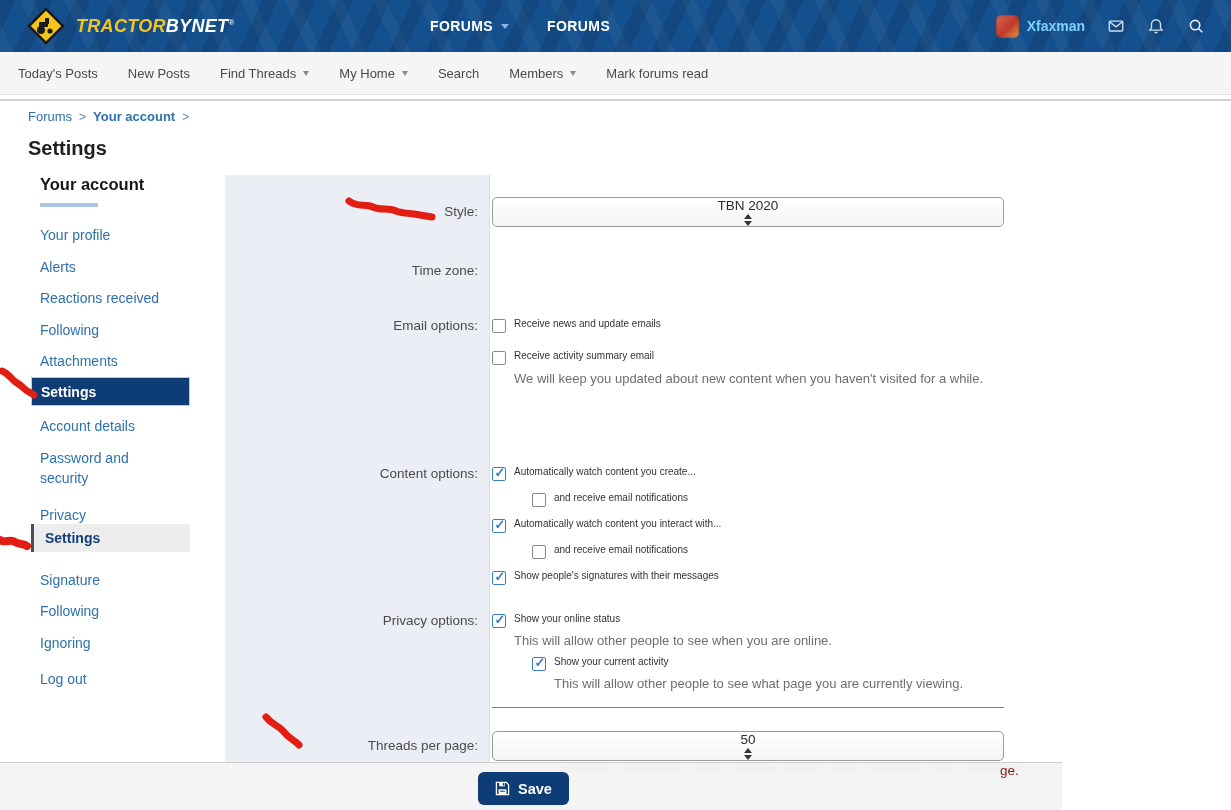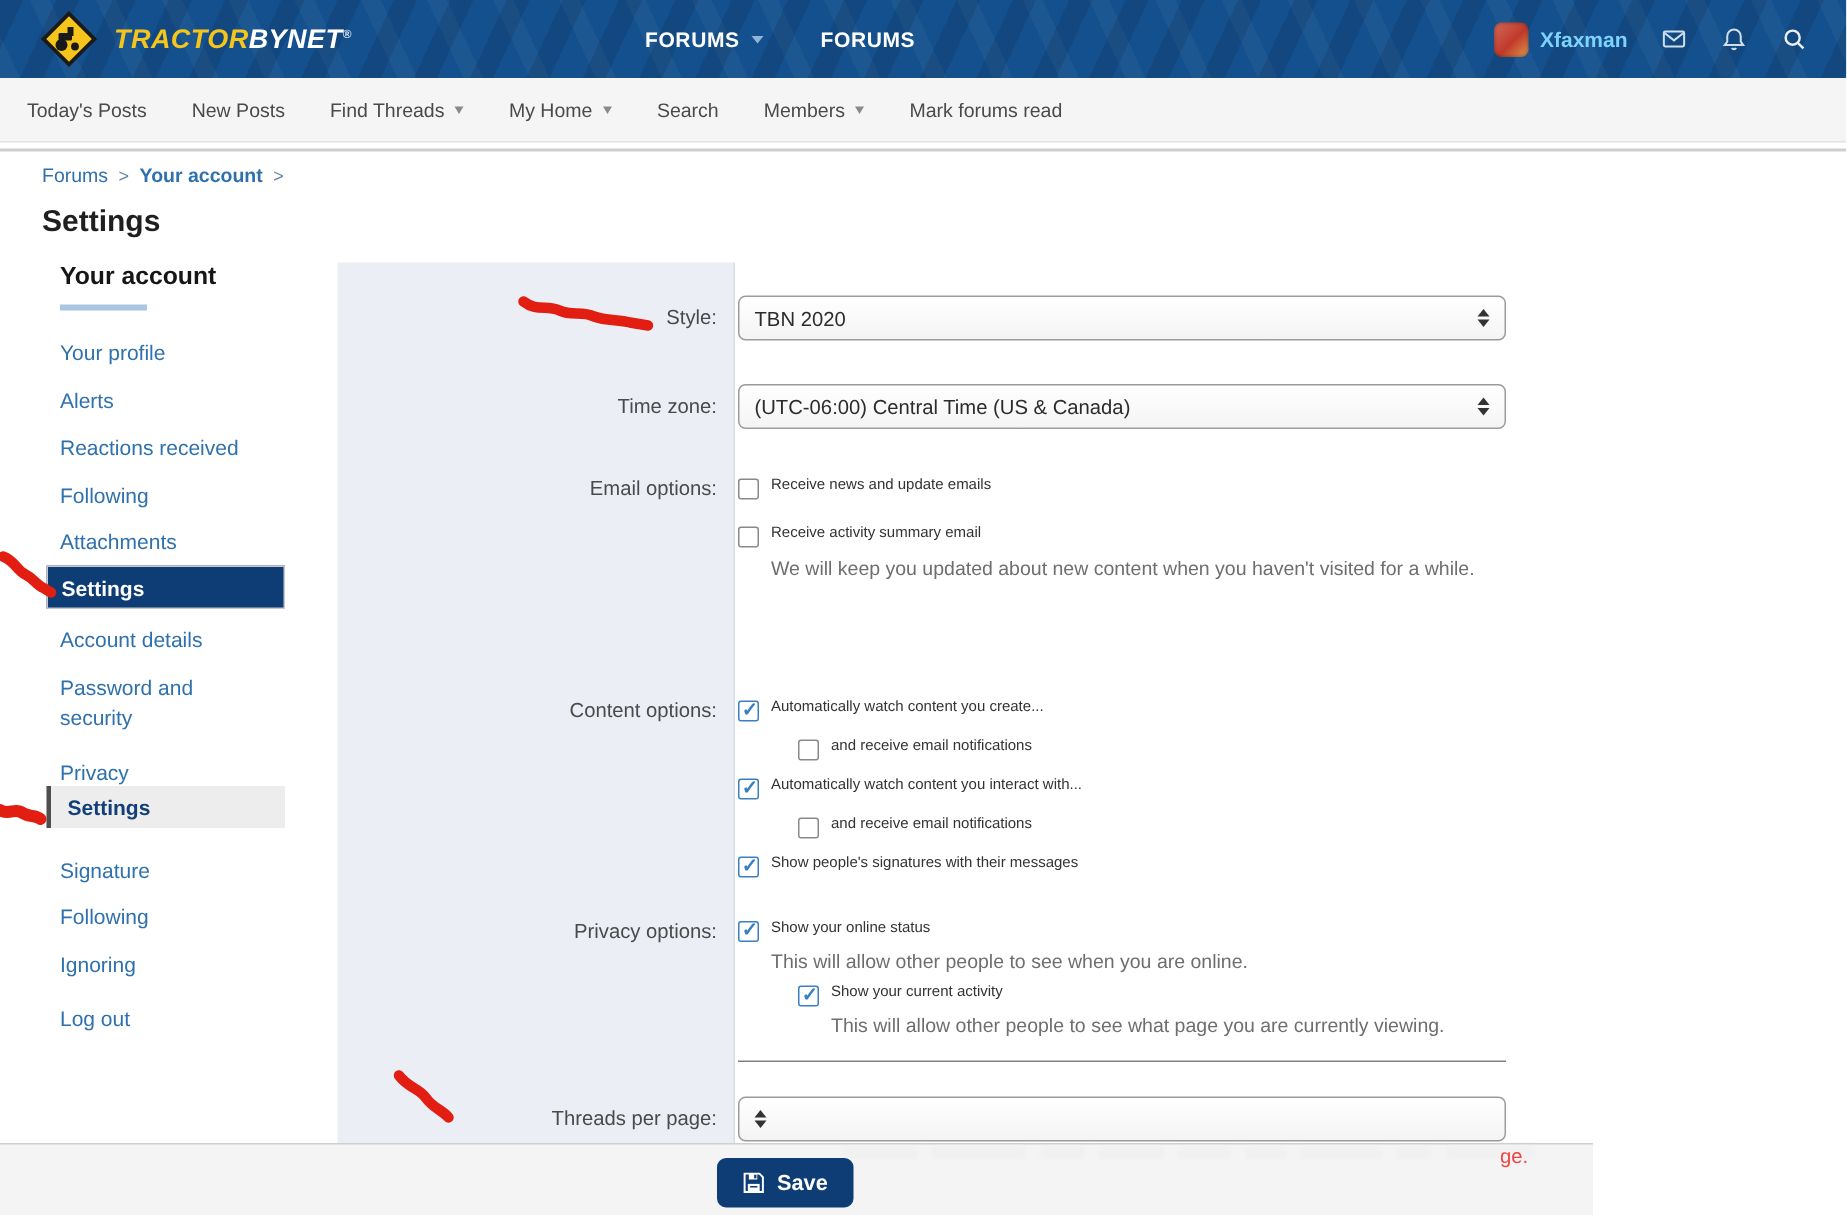--- a/index.html
+++ b/index.html
@@ -45,37 +45,37 @@
   .sb-heading { font-size:16.5px; font-weight:bold; color:#161616; }
   .sb-underline { width:58px; height:4px; background:#a9c6e2; margin-top:9px; }
   .sb-item { position:absolute; left:0; font-size:14px; color:#2e71ac; text-decoration:none; cursor:pointer; display:block; width:150px; line-height:1.45; }
   .sb-sel-primary { position:absolute; left:-9px; width:159px; height:29px; line-height:29px; background:#0e3d76; border:1px solid #c9c9c9; color:#fff; font-weight:bold; font-size:14px; padding-left:9px; cursor:pointer; }
   .sb-sel-secondary { position:absolute; left:-9px; width:159px; height:28px; line-height:28px; background:#ededed; border-left:3px solid #4f4f4f; color:#12406f9; color:#123f79; font-weight:bold; font-size:14px; padding-left:11px; cursor:pointer; }
 
   
   .formwrap { position:absolute; left:225px; top:175px; width:780px; height:587px; }
   .labelcol { position:absolute; left:0; top:0; width:265px; height:100%; background:#ebeff5; border-right:1px solid #d9dde3; }
   .flabel { position:absolute; left:0; width:253px; text-align:right; font-size:13.5px; color:#4a4a4a; }
-  .fselect { position:absolute; left:267px; width:512px; height:30px; border:1px solid #9b9b9b; border-radius:5px; background:linear-gradient(#ffffff,#f4f4f4); display:flex; align-items:center; padding:0 10px; font-size:13.5px; color:#2c2c2c; cursor:pointer; }
+  .fselect { position:absolute; left:267px; width:512px; height:30px; border:1px solid #9b9b9b; border-radius:5px; background:linear-gradient(#ffffff,#f4f4f4); display:flex; align-items:center; padding:0 10px; font-size:13.5px; color:#2c2c2c; cursor:pointer;flex-direction:column; }
   .fselect .selval { flex:1; }
   .updown { display:flex; flex-direction:column; gap:2px; align-items:center; }
   .updown .tri-up { width:0; height:0; border-left:4px solid transparent; border-right:4px solid transparent; border-bottom:5px solid #333; }
   .updown .tri-dn { width:0; height:0; border-left:4px solid transparent; border-right:4px solid transparent; border-top:5px solid #333; }
   .cbrow { position:absolute; left:267px; display:flex; gap:8px; align-items:flex-start; font-size:10px; color:#333; cursor:pointer; }
   .cbrow.indent { left:307px; }
   .cb { width:14px; height:14px; border:1px solid #8a8a8a; border-radius:2px; background:#fff; position:relative; flex:none; margin-top:0.5px; }
   .cb.checked { border-color:#3a7fc1; }
   .cb.checked::after { content:"\2713"; position:absolute; left:1.5px; top:-2.5px; font-size:13px; font-weight:bold; color:#3a7fc1; }
   .fhelp { position:absolute; font-size:13px; color:#6e6e6e; line-height:1.5; }
   .fdivider { position:absolute; left:267px; width:512px; border-top:1px solid #808080; }
 
   
   .ghostline { position:absolute; left:560px; top:764px; display:flex; gap:9px; z-index:4; filter:blur(1.5px); opacity:.5; }
   .ghostline .gword { height:9px; background:#8a8a8a; border-radius:2px; }
-  .obscured-frag { position:absolute; left:1000px; top:763px; font-size:13.5px; color:#ef4444; z-index:6; }
+  .obscured-frag { position:absolute; left:1000px; top:763px; font-size:13.5px; color:#7f1d1d; z-index:6; }
 
   
   .footerbar { position:absolute; left:0; top:762px; width:1062px; height:48px; background:rgba(243,243,243,0.94); border-top:1px solid #cfcfcf; z-index:5; }
   .save-btn { position:absolute; left:478px; top:9px; height:33px; padding:0 17px; background:#0e3d76; border:none; border-radius:6px; color:#fff; font-size:14.5px; font-weight:bold; display:flex; align-items:center; gap:8px; cursor:pointer; font-family:"Liberation Sans",sans-serif; }
 
   
   .redink { position:absolute; inset:0; z-index:10; pointer-events:none; }
 </style>
 </head>
 <body>
@@ -184,27 +184,20 @@
     <div class="flabel" style="top:29px">Style:</div>
     <div class="fselect" style="top:22px">
       <span class="selval">TBN 2020</span>
       <span class="updown">
           <span class="tri-up"></span>
           <span class="tri-dn"></span>
         </span>
     </div>
 
     <div class="flabel" style="top:88px">Time zone:</div>
-    <div class="fselect" style="top:81px">
-      <span class="selval">(UTC-06:00) Central Time (US &amp; Canada)</span>
-      <span class="updown">
-          <span class="tri-up"></span>
-          <span class="tri-dn"></span>
-        </span>
-    </div>
 
     <div class="flabel" style="top:143px">Email options:</div>
     <div class="cbrow" style="top:143px">
       <span class="cb"></span>
       <span>Receive news and update emails</span>
     </div>
     <div class="cbrow" style="top:175px">
       <span class="cb"></span>
       <span>Receive activity summary email</span>
     </div>
@@ -240,20 +233,21 @@
     <div class="fhelp" style="top:456px; left:289px; width:480px">This will allow other people to see when you are online.</div>
     <div class="cbrow indent" style="top:481px">
       <span class="cb checked"></span>
       <span>Show your current activity</span>
     </div>
     <div class="fhelp" style="top:499px; left:329px; width:480px">This will allow other people to see what page you are currently viewing.</div>
 
     <div class="fdivider" style="top:532px"></div>
     <div class="flabel" style="top:563px">Threads per page:</div>
     <div class="fselect" style="top:556px">
+      <span class="selval">50</span>
       <span class="updown">
           <span class="tri-up"></span>
           <span class="tri-dn"></span>
         </span>
     </div>
   </section>
 
   <div class="ghostline">
     <span class="gword" style="width:52px"></span>
       <span class="gword" style="width:63px"></span>

